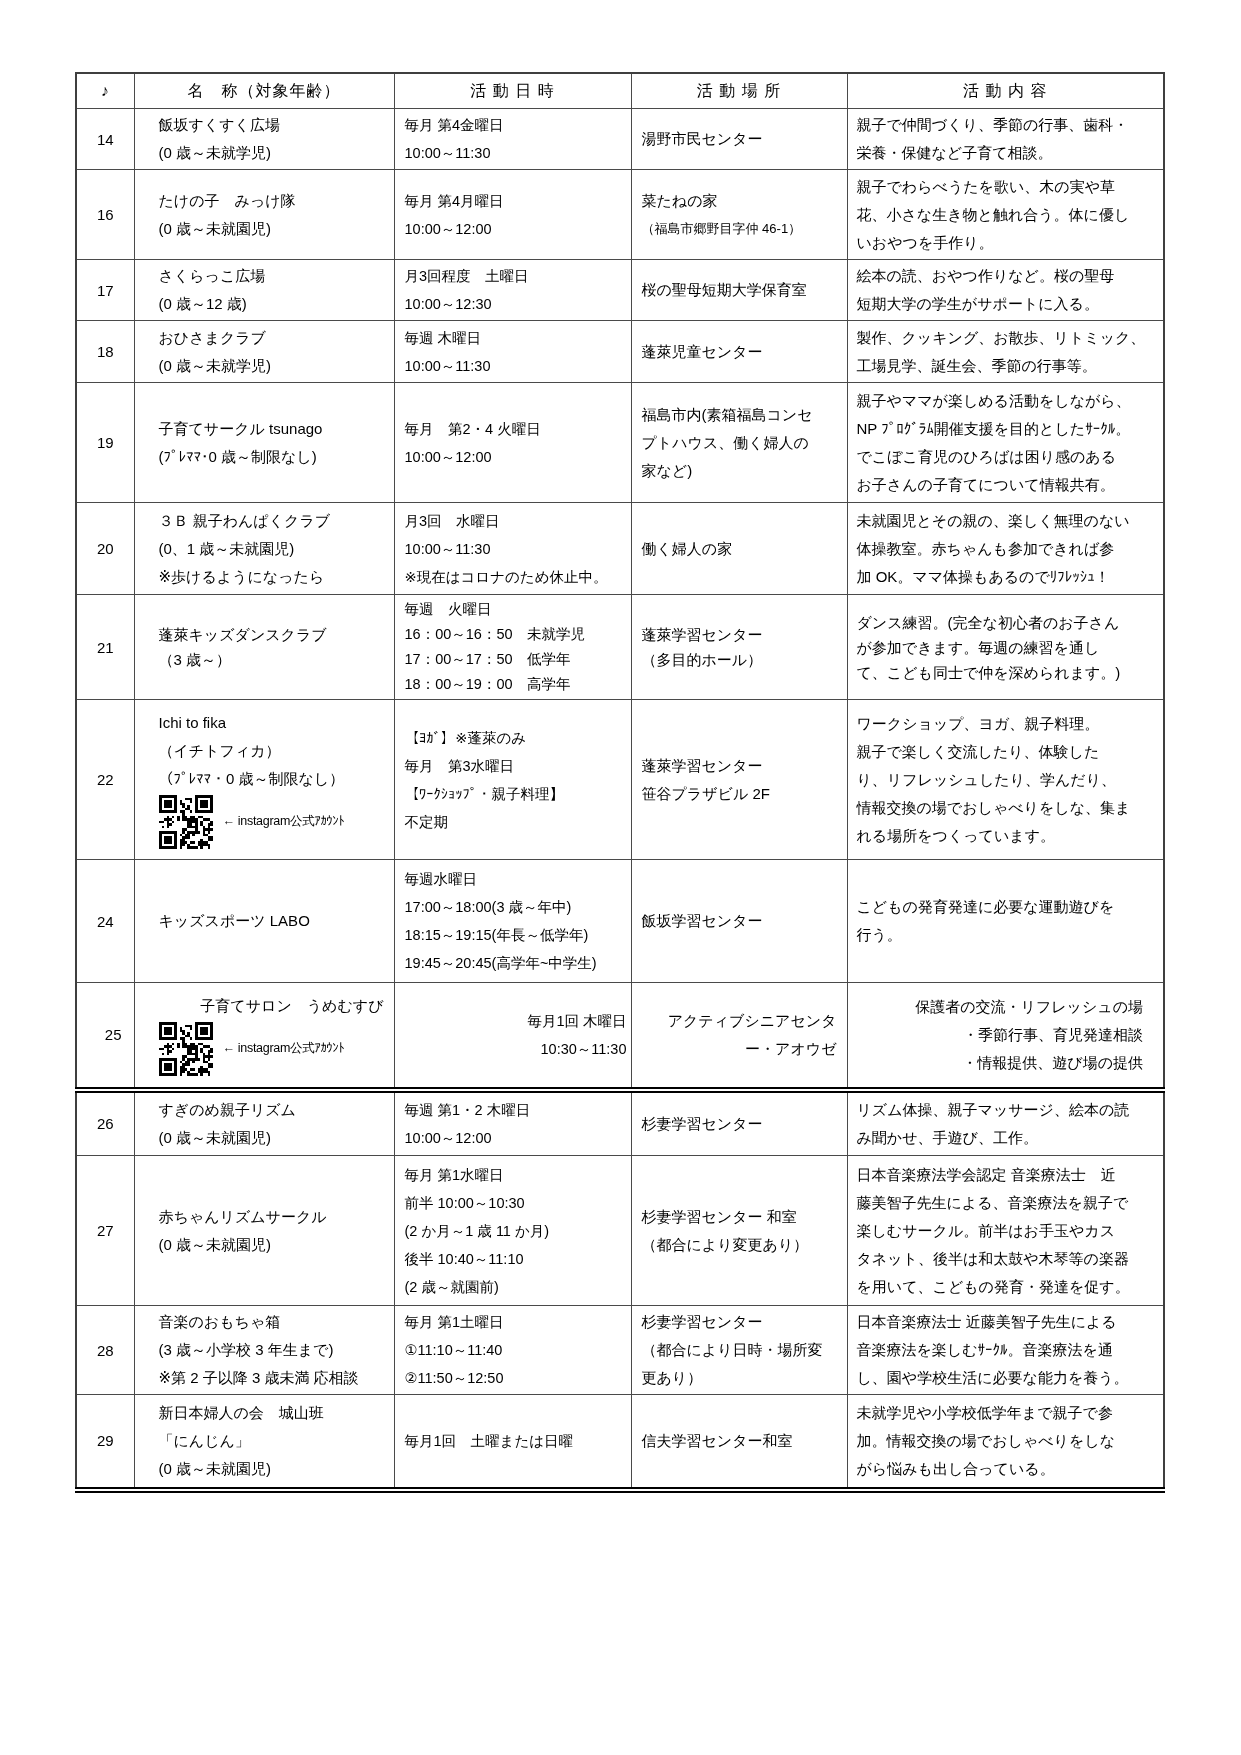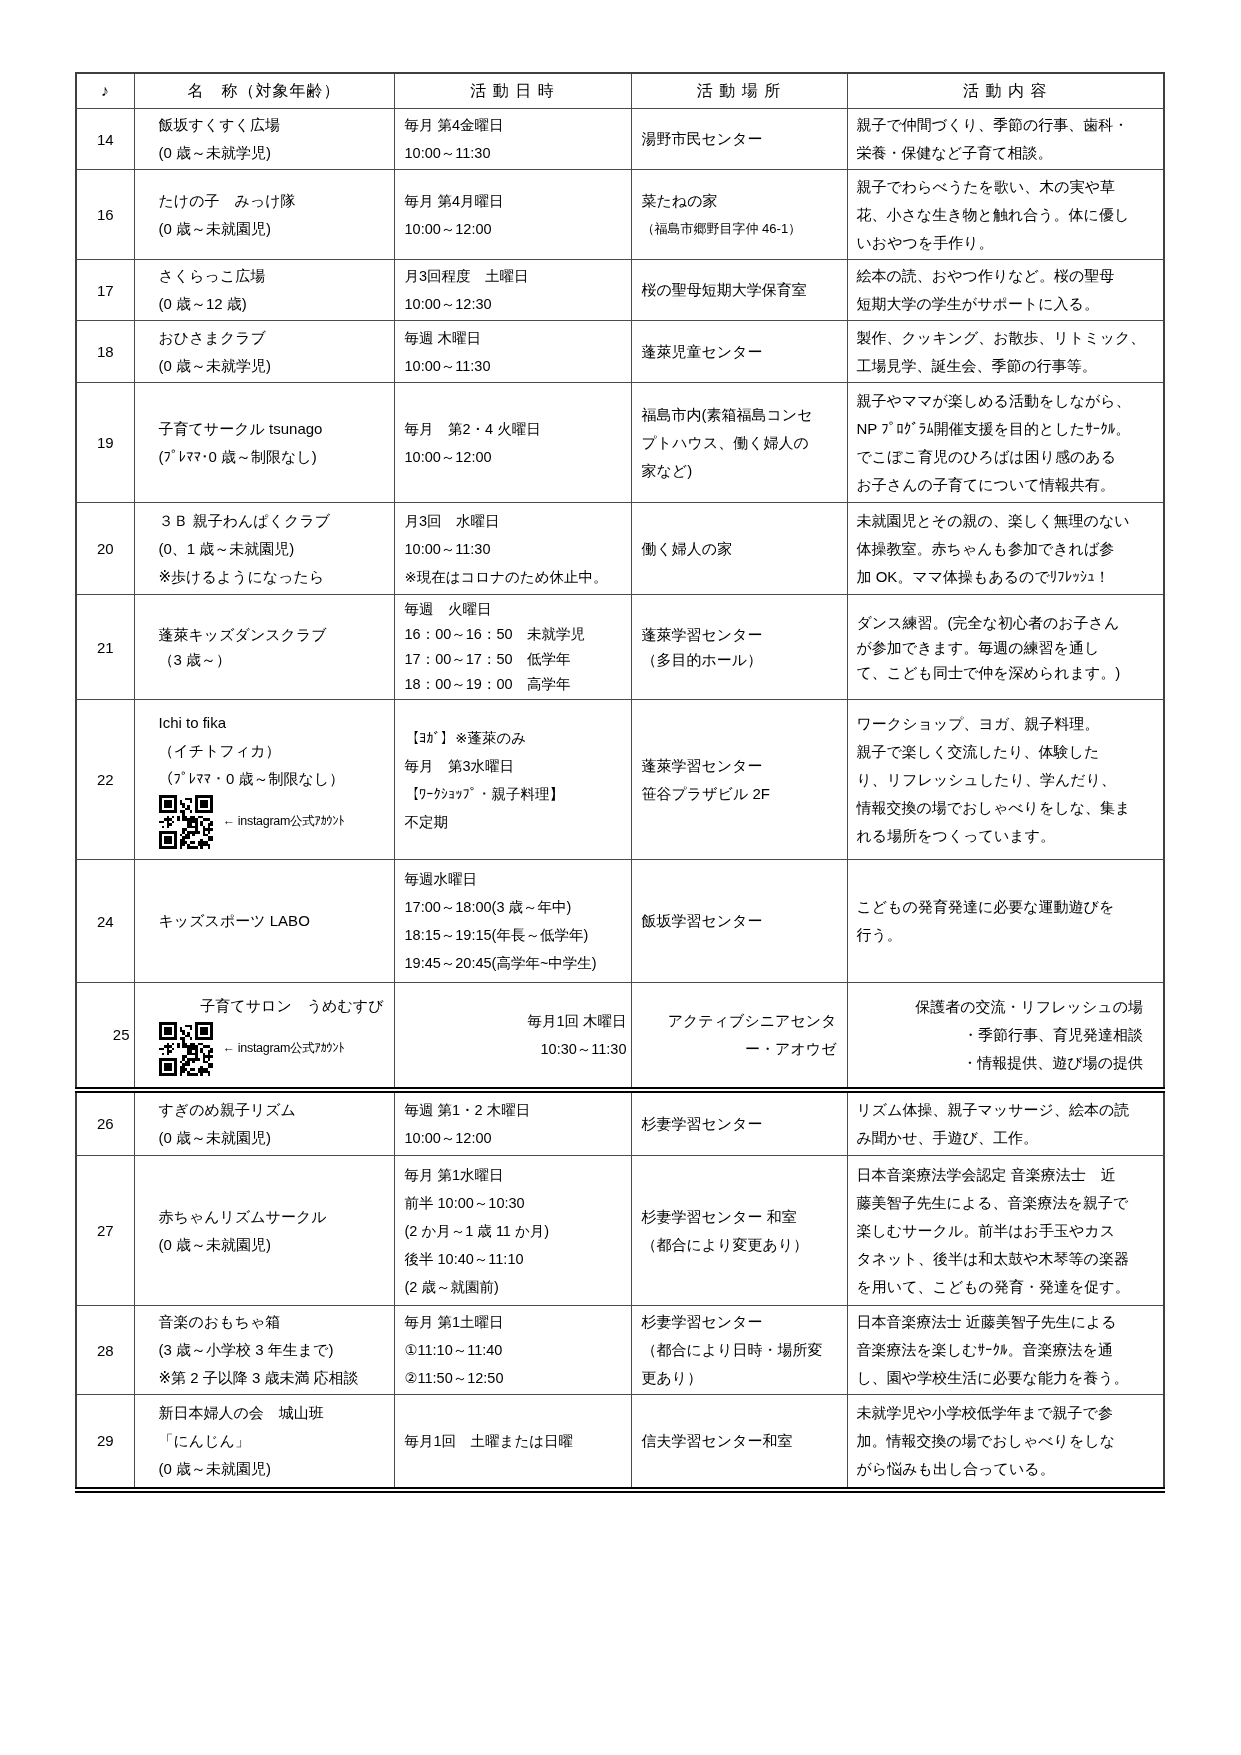--- a/index.html
+++ b/index.html
@@ -25,21 +25,21 @@
     vertical-align:middle;
     padding:2px 10px;
     overflow:hidden;
   }
   thead th{
     height:28px;
     font-size:16px;font-weight:normal;
     text-align:center;padding:3px 0;
     letter-spacing:1px;
   }
-  td.col-no{text-align:center;font-size:15px;padding:4px;}
+  td.col-no{text-align:center;font-size:15px;padding:12px;}
   td.col-name{padding-left:24px;}
   td.col-content{padding-left:9px;padding-right:20px;}
   td.col-datetime{padding-right:4px;}
   .ln{
     line-height:28px;font-size:15px;
     white-space:nowrap;
   }
   td.col-datetime .ln{font-size:14.5px;}
   tr.compact .ln{line-height:25px;}
   .ln.small{font-size:13px;}

